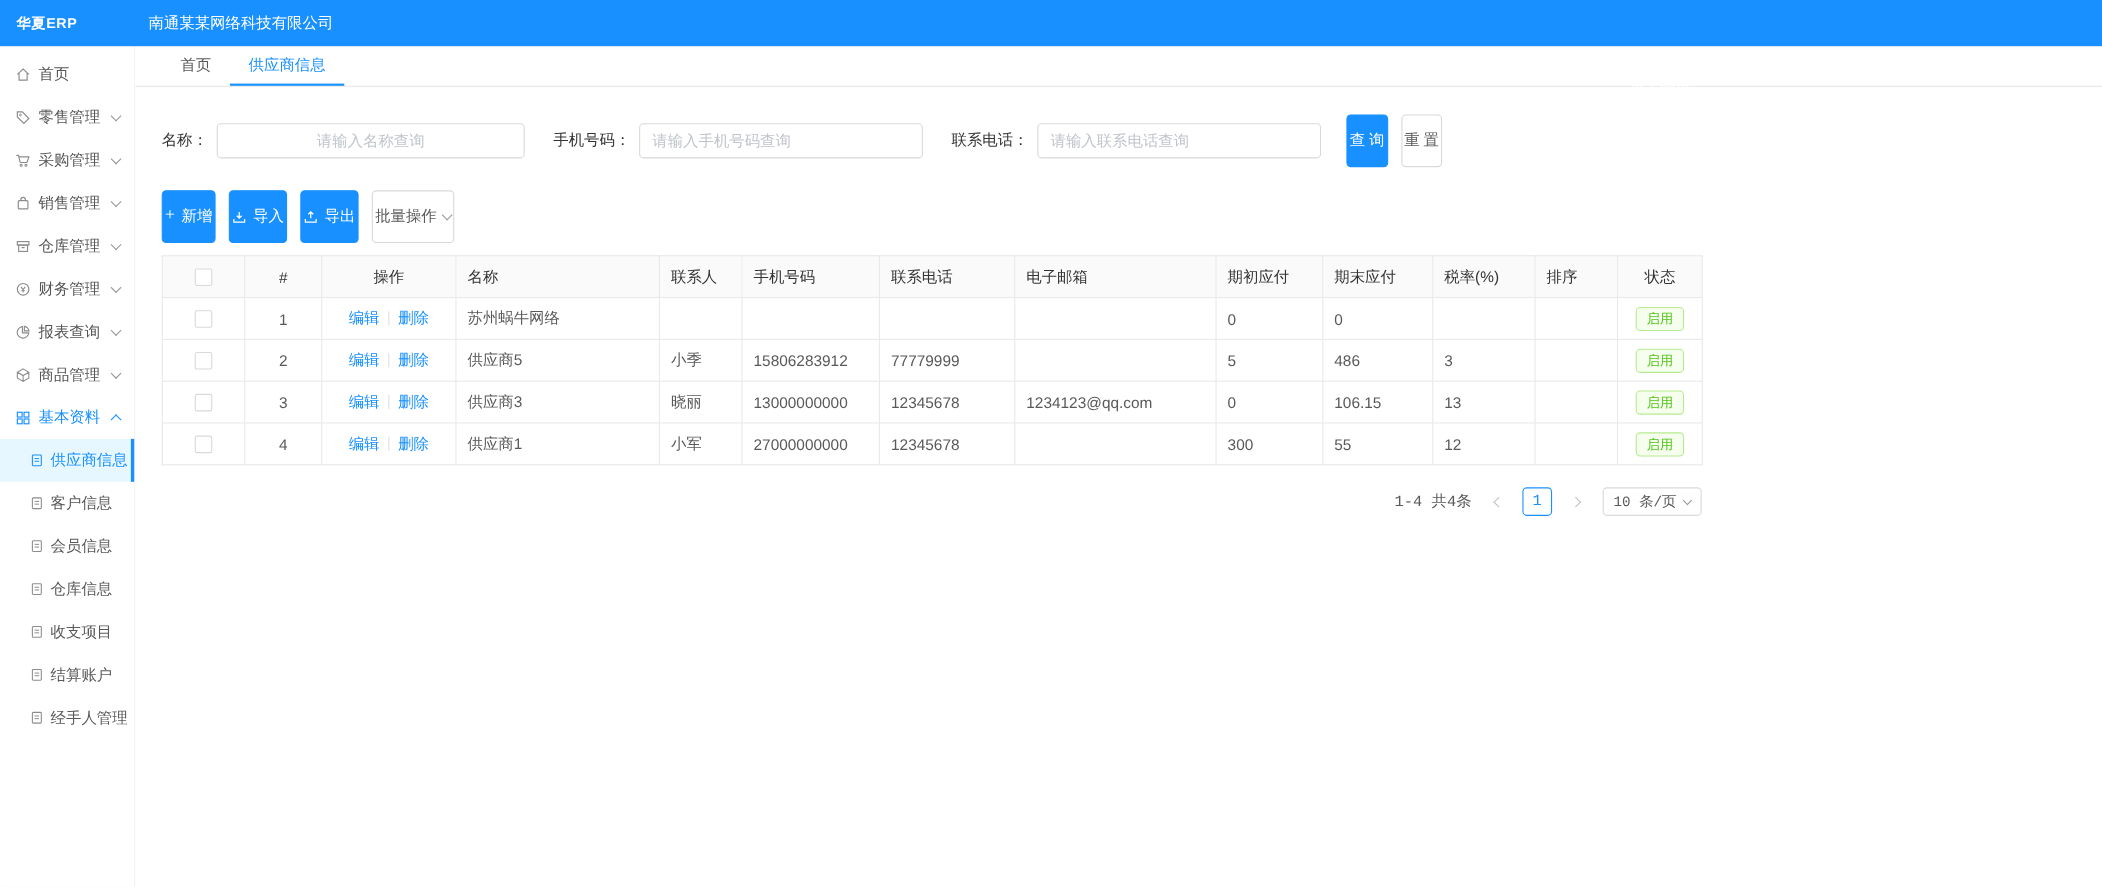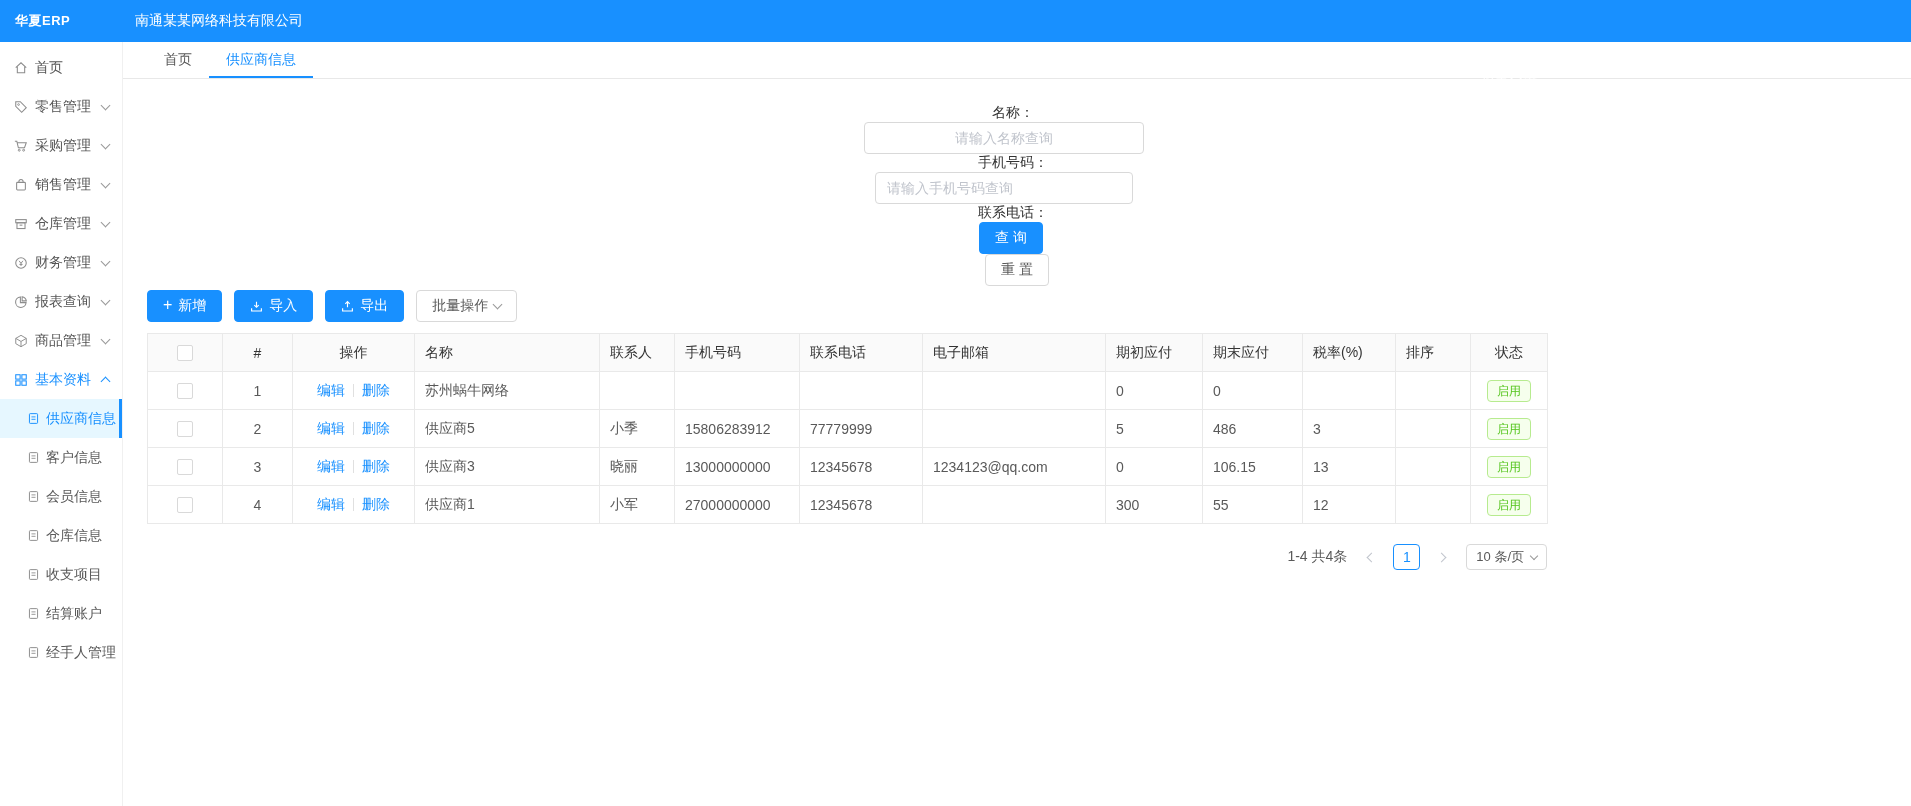--- a/index.html
+++ b/index.html
@@ -27,47 +27,47 @@
   .sub-item.active .s-icon { color:#1890ff; }
 
   .main { flex:1; background:#fff; }
   .tabbar { height:37px; background:#fff; border-bottom:1px solid #e8e8e8; display:flex; padding-left:24px; }
   .tab { padding:0 17px; line-height:35px; font-size:14px; color:#595959; cursor:pointer; }
   .tab.active { color:#1890ff; border-bottom:2px solid #1890ff; }
 
   .content { padding:25px 24px; }
 
   
-  .filter-row { display:flex; align-items:center; margin-bottom:4px; font-size:14px; color:#333;flex-direction:column; }
+  .filter-row { display:flex; align-items:center; margin-bottom:21px; font-size:14px; color:#333; }
   .f-label { margin-right:8px; white-space:nowrap; }
   .f-input { height:32px; border:1px solid #d9d9d9; border-radius:4px; padding:0 11px; font-size:14px; color:#333; outline:none; background:#fff; }
   .f-input::placeholder { color:#c0c4cc; }
   .w-name { width:280px; margin-right:26px;text-align:center; }
   .w-phone { width:258px; margin-right:26px; }
   .w-tel { width:258px; margin-right:23px; }
 
-  .btn { height:32px; padding:0 15px; border-radius:4px; border:1px solid #d9d9d9; background:#fff; color:#595959; font-size:14px; display:inline-flex; align-items:center; gap:6px; cursor:pointer; white-space:nowrap; font-family:Liberation Sans, sans-serif; }
+  .btn { height:48px; padding:0 2px; border-radius:4px; border:1px solid #d9d9d9; background:#fff; color:#595959; font-size:14px; display:inline-flex; align-items:center; gap:6px; cursor:pointer; white-space:nowrap; font-family:Liberation Serif, serif; }
   .btn.primary { background:#1890ff; border-color:#1890ff; color:#fff; }
   .btn .plus { font-size:16px; line-height:1; margin-top:-2px; }
   .mr12 { margin-right:12px; }
 
   .toolbar { display:flex; align-items:center; margin-bottom:11px; }
 
   
   table.grid { border-collapse:collapse; table-layout:fixed; width:1400px; font-size:14px; }
   .grid th, .grid td { border:1px solid #e9e9e9; height:38px; padding:0 10px; text-align:left; font-weight:normal; color:#595959; overflow:hidden; white-space:nowrap; }
   .grid th { background:#fafafa; color:#333; }
   .c-center { text-align:center !important; }
   .checkbox { display:inline-block; width:16px; height:16px; border:1px solid #d9d9d9; border-radius:2px; background:#fff; vertical-align:middle; cursor:pointer; }
   .grid a { color:#1890ff; text-decoration:none; cursor:pointer; }
   .op-divider { display:inline-block; width:1px; height:13px; background:#e0e0e0; margin:0 8px; vertical-align:middle; }
   .badge { display:inline-block; padding:2px 9px; font-size:12px; color:#52c41a; background:#f6ffed; border:1px solid #b7eb8f; border-radius:4px; line-height:16px; cursor:pointer; }
 
   
-  .pagination { width:1400px; display:flex; justify-content:flex-end; align-items:center; gap:10px; margin-top:20px; font-size:14px; color:#595959; }
+  .pagination { width:1400px; display:flex; justify-content:flex-end; align-items:center; gap:10px; margin-top:20px; font-size:14px; color:#595959;font-family:Liberation Mono, monospace; }
   .pg-btn { width:26px; height:26px; display:flex; align-items:center; justify-content:center; color:#c0c4cc; cursor:pointer; }
   .pg-num { min-width:27px; height:26px; border:1px solid #1890ff; color:#1890ff; border-radius:4px; display:flex; align-items:center; justify-content:center; background:#fff; cursor:pointer; }
   .pg-size { height:26px; border:1px solid #d9d9d9; border-radius:4px; display:flex; align-items:center; padding:0 9px; gap:7px; background:#fff; color:#595959; cursor:pointer; font-size:13px; }
 
   
   .chev { display:inline-block; width:7px; height:7px; border-right:1.4px solid currentColor; border-bottom:1.4px solid currentColor; }
   .chev.down { transform:rotate(45deg); margin-top:-3px; }
   .chev.up { transform:rotate(-135deg); margin-top:3px; }
   .chev.left { transform:rotate(135deg); margin-left:3px; }
   .chev.right { transform:rotate(-45deg); margin-right:3px; }
@@ -298,20 +298,21 @@
       </div>
 
       <div class="content">
 
         <div class="filter-row">
           <span class="f-label">名称：</span>
           <input class="f-input w-name" type="text" placeholder="请输入名称查询" style="">
           <span class="f-label">手机号码：</span>
           <input class="f-input w-phone" type="text" placeholder="请输入手机号码查询" style="">
           <span class="f-label">联系电话：</span>
+          <input class="f-input w-tel" type="text" placeholder="请输入联系电话查询" style="">
           <button class="btn primary mr12">查 询</button>
           <button class="btn">重 置</button>
         </div>
 
         <div class="toolbar">
           <button class="btn primary mr12">
             <span class="plus">+</span>
             <span>新增</span>
           </button>
           <button class="btn primary mr12">

